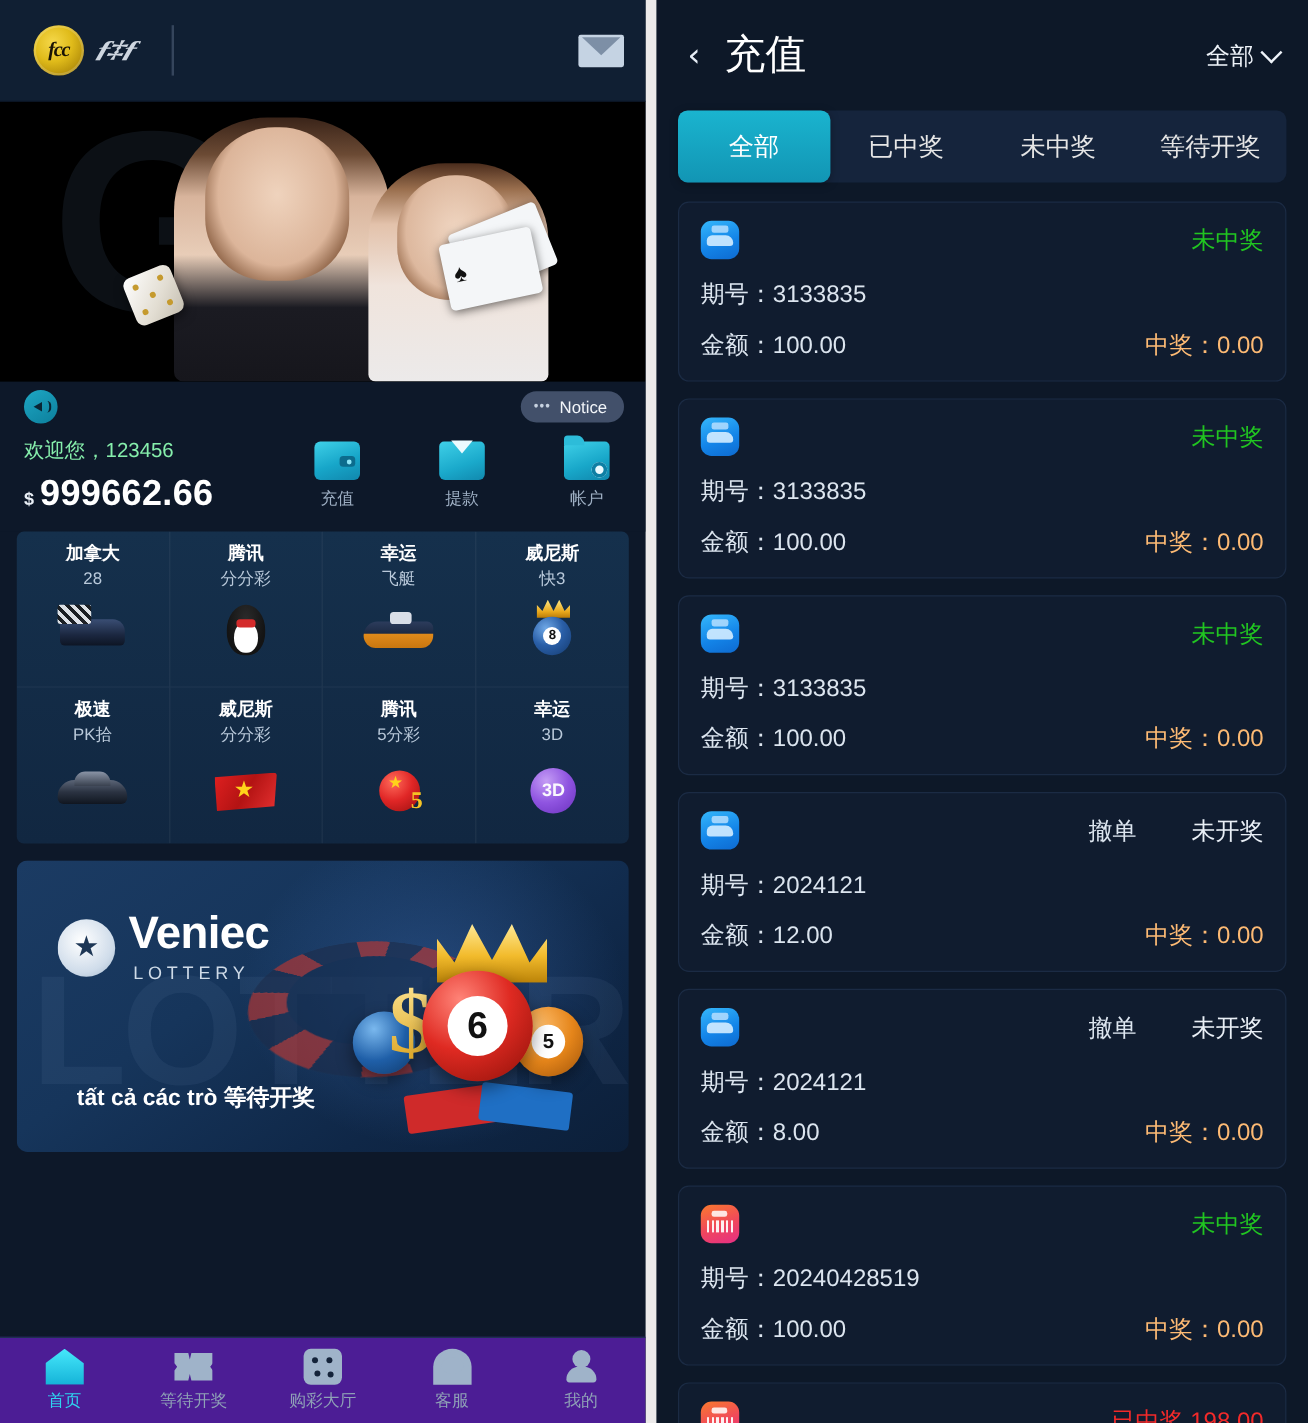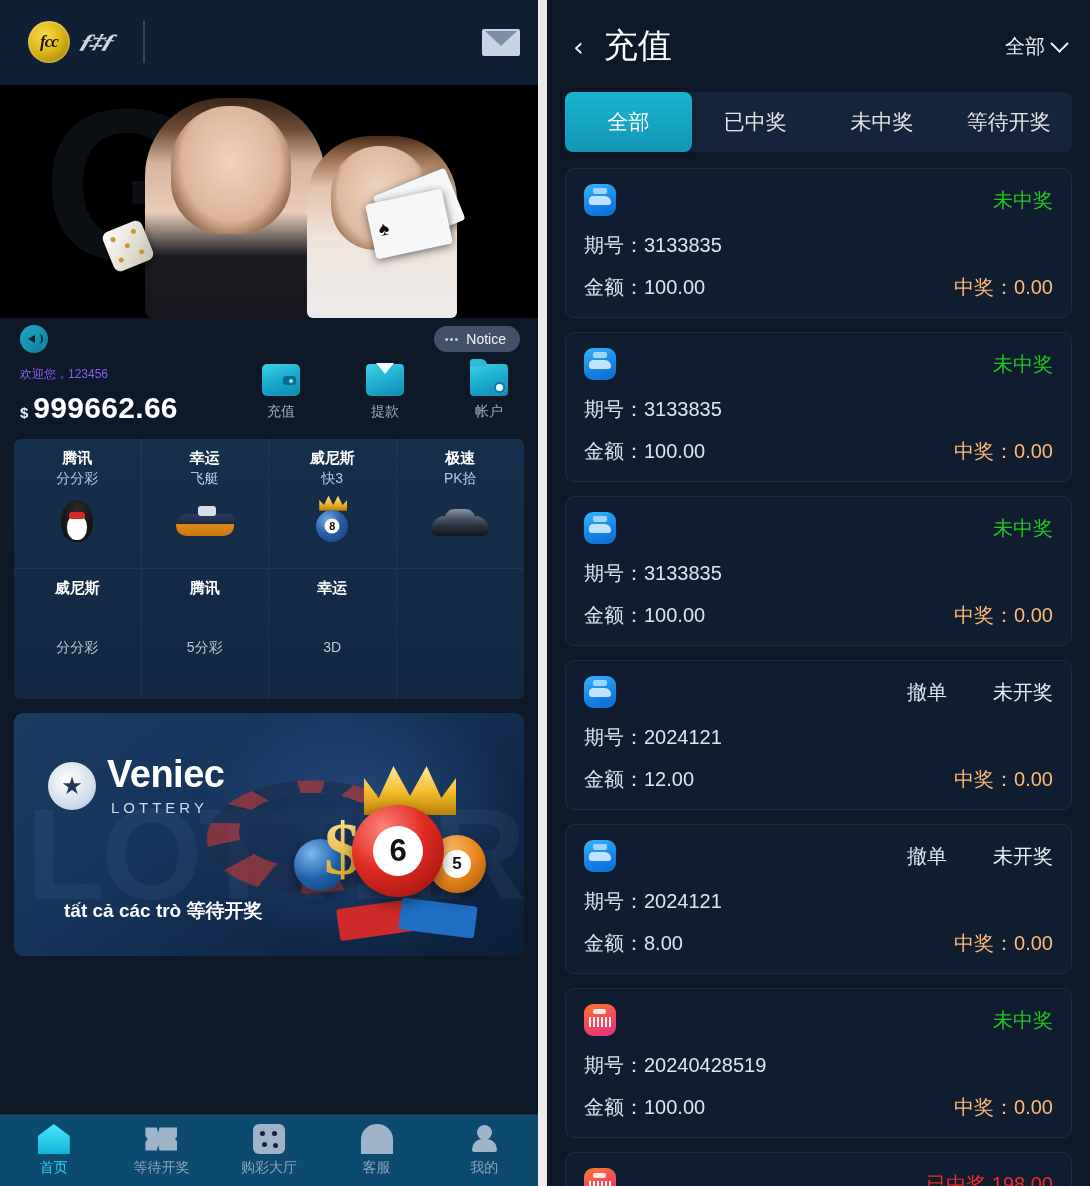--- a/index.html
+++ b/index.html
@@ -149,21 +149,21 @@
   }
   .notice-dots { letter-spacing: 1px; color: #c7d2e0; font-size: 11px; line-height: 1; }
   .notice-label { color: #f2f5f9; font-size: 14px; font-weight: 400; }
 
   
   .balance-block {
     display: flex; align-items: flex-end;
     padding: 4px 18px 14px 20px; background: #0d1829;
   }
   .bal-left { display: flex; flex-direction: column; gap: 8px; }
-  .welcome { font-size: 12px; color: #8b5cf6; }
+  .welcome { font-size: 17px; color: #86efac; }
   .amount-row { display: flex; align-items: baseline; gap: 5px; }
   .dollar { font-size: 15px; color: #e9eff6; font-weight: 700; }
   .amount { font-size: 30px; color: #ffffff; font-weight: 700; letter-spacing: .3px; }
   .quick-actions { margin-left: auto; display: flex; gap: 42px; padding-bottom: 4px; }
   .qa { width: 62px; display: flex; flex-direction: column; align-items: center; gap: 7px; cursor: pointer; }
   .qa-label { font-size: 14px; color: #9daec2; }
   .qa-ic { width: 38px; height: 32px; position: relative; }
   .ic-wallet {
     background: linear-gradient(160deg, #3fd0e8 0%, #17a6c9 55%, #1187ad 100%);
     border-radius: 5px;
@@ -206,21 +206,21 @@
     background: linear-gradient(180deg, #15304c 0%, #112741 100%);
   }
   .game-cell {
     height: 130px; position: relative; cursor: pointer;
     display: flex; flex-direction: column; align-items: center;
     padding-top: 9px;
     border-right: 1px solid rgba(255,255,255,.06);
     border-bottom: 1px solid rgba(255,255,255,.06);
   }
   .game-cell:nth-child(4n) { border-right: none; }
-  .game-cell:nth-child(n+5) { border-bottom: none; gap: 39px; }
+  .game-cell:nth-child(n+5) { border-bottom: none; }
   .g-t1 { font-size: 15px; color: #ffffff; font-weight: 700; line-height: 1.3; }
   .g-t2 { font-size: 14px; color: #b9c9da; line-height: 1.45; }
   .g-art { margin-top: 6px; width: 66px; height: 56px; position: relative; }
 
   .art-f1 {
     position: absolute; left: 6px; top: 18px; width: 54px; height: 22px;
     background: linear-gradient(180deg, #3a4e74 0%, #1b2740 60%, #0d1524 100%);
     border-radius: 5px 10px 4px 4px;
   }
   .art-f1::before {
@@ -386,21 +386,21 @@
   }
   .pticket {
     position: absolute; border-radius: 3px; transform: rotate(-8deg);
   }
   .pticket.r { width: 76px; height: 32px; background: #cf2a2a; left: 56px; bottom: 2px; }
   .pticket.b { width: 76px; height: 32px; background: #1f6fc4; left: 118px; bottom: 4px; transform: rotate(7deg); }
 
   
   .bottom-nav {
     position: absolute; left: 0; bottom: 0; width: 538px; height: 72px;
-    background: #0c4a6e; border-top: 1px solid #1d3150;
+    background: #4c1d95; border-top: 1px solid #1d3150;
     display: flex; align-items: center;
   }
   .nav-item {
     flex: 1; display: flex; flex-direction: column; align-items: center; gap: 5px;
     cursor: pointer;
   }
   .nav-label { font-size: 14px; color: #8fa1b6; }
   .nav-item.active .nav-label { color: #2ed4f0; }
   .nav-ic { width: 32px; height: 30px; position: relative; }
   .ni-home {
@@ -586,20 +586,27 @@
         </div>
         <div class="qa">
           <div class="qa-ic ic-account"></div>
           <div class="qa-label">帐户</div>
         </div>
       </div>
     </div>
 
     <div class="games-grid">
       <div class="game-cell">
+        <div class="g-t1">加拿大</div>
+        <div class="g-t2">28</div>
+        <div class="g-art">
+            <div class="art-f1"></div>
+          </div>
+      </div>
+      <div class="game-cell">
         <div class="g-t1">腾讯</div>
         <div class="g-t2">分分彩</div>
         <div class="g-art">
             <div class="art-peng"></div>
           </div>
       </div>
       <div class="game-cell">
         <div class="g-t1">幸运</div>
         <div class="g-t2">飞艇</div>
         <div class="g-art">

